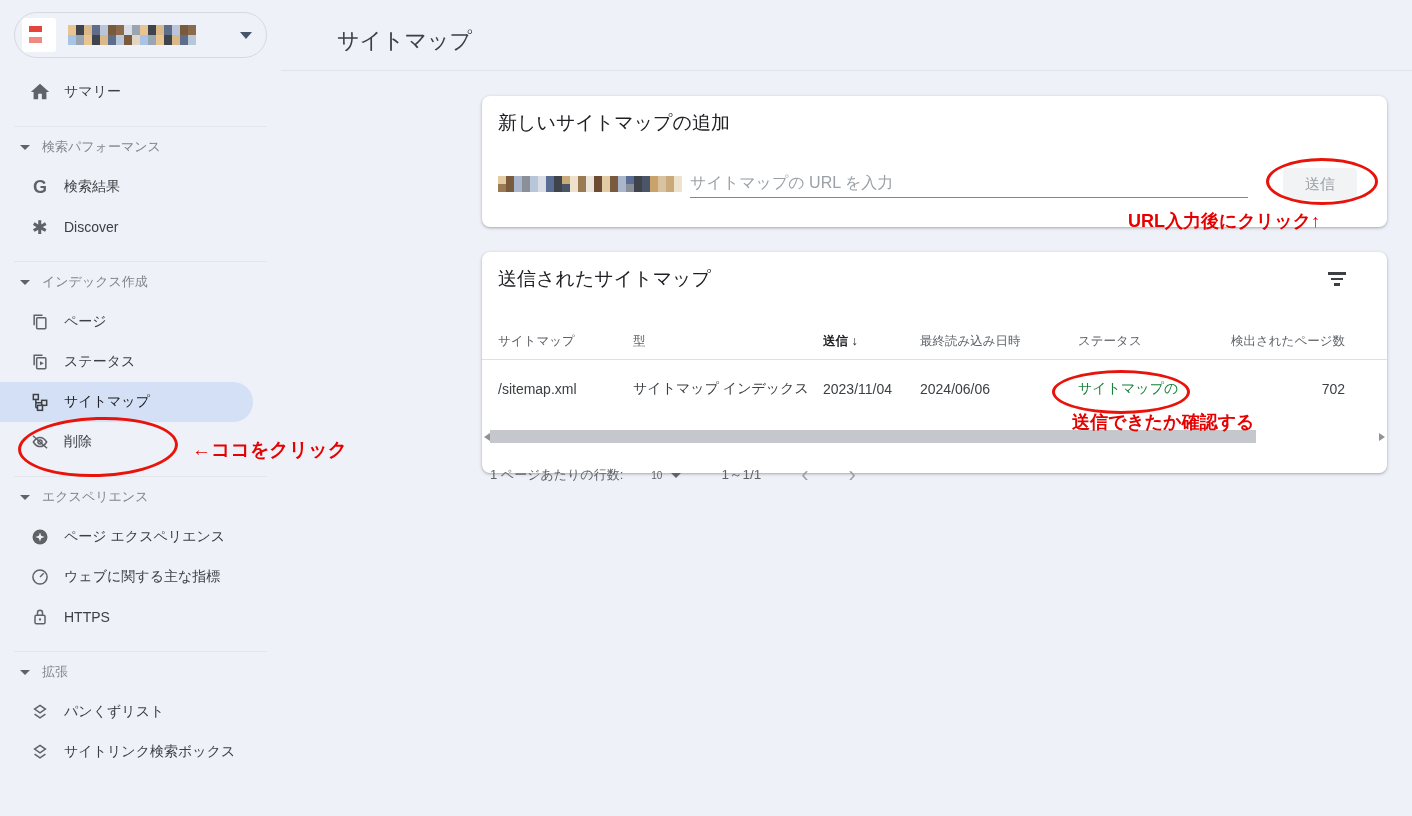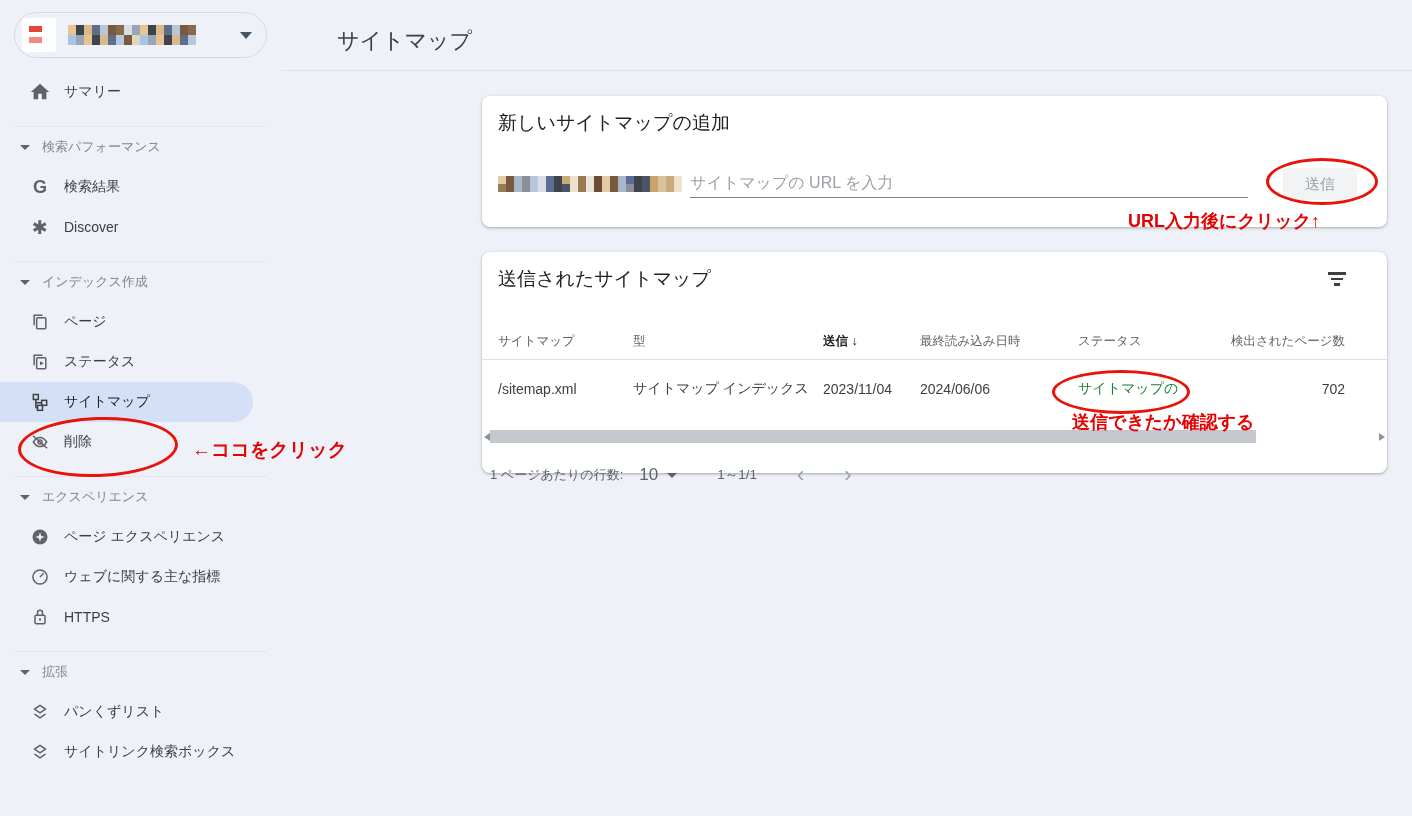--- a/index.html
+++ b/index.html
@@ -56,21 +56,21 @@
   .col-pages{flex:1; text-align:right; padding-right:42px;}
   .sort-col { font-weight:bold; color:#202124; }
   .status-ok { color:#188038; }
   .hscroll { position:absolute; left:0; right:0; top:177px; height:15px; background:#fff; }
   .hs-thumb { position:absolute; left:8px; top:1px; width:766px; height:13px; background:#c4c7cc; cursor:pointer; }
   .hs-arrow { position:absolute; top:4px; width:0; height:0; cursor:pointer; }
   .hs-left  { left:2px;  border-top:4px solid transparent; border-bottom:4px solid transparent; border-right:6px solid #8f9399; }
   .hs-right { right:2px; border-top:4px solid transparent; border-bottom:4px solid transparent; border-left:6px solid #8f9399; }
   .pager { position:absolute; left:8px; right:0; top:203px; height:40px; display:flex; align-items:center;
            justify-content:flex-start; padding-right:34px; color:#5f6368; font-size:13px; }
-  .pager .rpp-value { margin-left:16px; font-size:17px; cursor:pointer; }
+  .pager .rpp-value { margin-left:28px; font-size:10px; cursor:pointer; }
   .pager .rpp-caret { margin-left:9px; width:0; height:0; border-left:5px solid transparent; border-right:5px solid transparent; border-top:5px solid #5f6368; cursor:pointer; }
   .pager .range { margin-left:40px; font-size:13.5px; }
   .pager .chev { margin-left:40px; color:#9aa0a6; font-size:22px; line-height:1; cursor:pointer; }
   
   .overlays { position:absolute; inset:0; pointer-events:none; }
   .red-ellipse { position:absolute; border:3px solid #e8130a; border-radius:50%; }
   .red-note { position:absolute; color:#e60000; font-weight:bold; font-size:18px; white-space:nowrap; }
   .el-sidebar { left:18px; top:417px; width:160px; height:60px; transform:rotate(-2deg); }
   .el-submit  { left:1266px; top:158px; width:112px; height:47px; }
   .el-status  { left:1052px; top:370px; width:138px; height:44px; }

